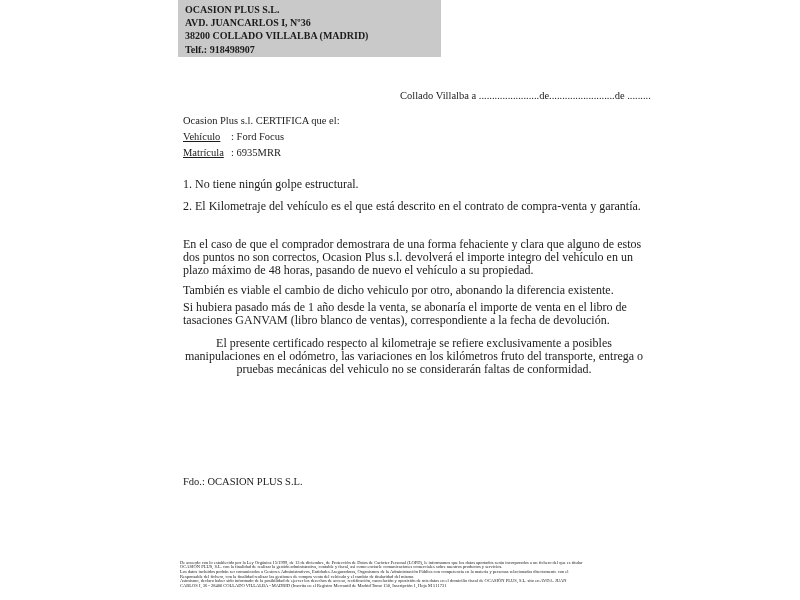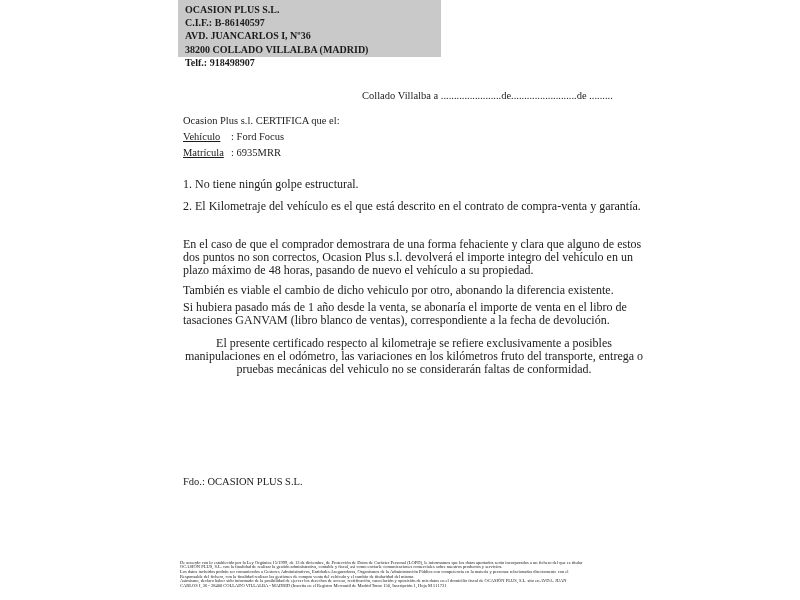--- a/index.html
+++ b/index.html
@@ -19,21 +19,21 @@
     background: #c9c9c9;
     padding: 3px 0 0 7px;
     box-sizing: border-box;
     font-weight: bold;
     font-size: 10px;
     line-height: 13.2px;
     white-space: nowrap;
   }
   .dateline {
     position: absolute;
-    left: 362px; top: 90px;
+    left: 400px; top: 90px;
     font-size: 10.5px;
     white-space: nowrap;
   }
   .certline { position: absolute; left: 183px; font-size: 10.5px; white-space: nowrap; }
   .cert-intro { top: 115px; }
   .veh-line { top: 131px; }
   .mat-line { top: 147px; }
   .field-label {
     display: inline-block;
     width: 48px;
@@ -71,21 +71,20 @@
   }
   .legal div { white-space: nowrap; }
 </style>
 </head>
 <body>
 
 <div class="page">
 
   <div class="letterhead">
     <div>OCASION PLUS S.L.</div>
-    <div>C.I.F.: B-86140597</div>
     <div>AVD. JUANCARLOS I, Nº36</div>
     <div>38200 COLLADO VILLALBA (MADRID)</div>
     <div>Telf.: 918498907</div>
   </div>
 
   <div class="dateline">Collado Villalba a .......................de.........................de .........</div>
 
   <div class="certline cert-intro">Ocasion Plus s.l. CERTIFICA que el:</div>
 
   <div class="certline veh-line">

